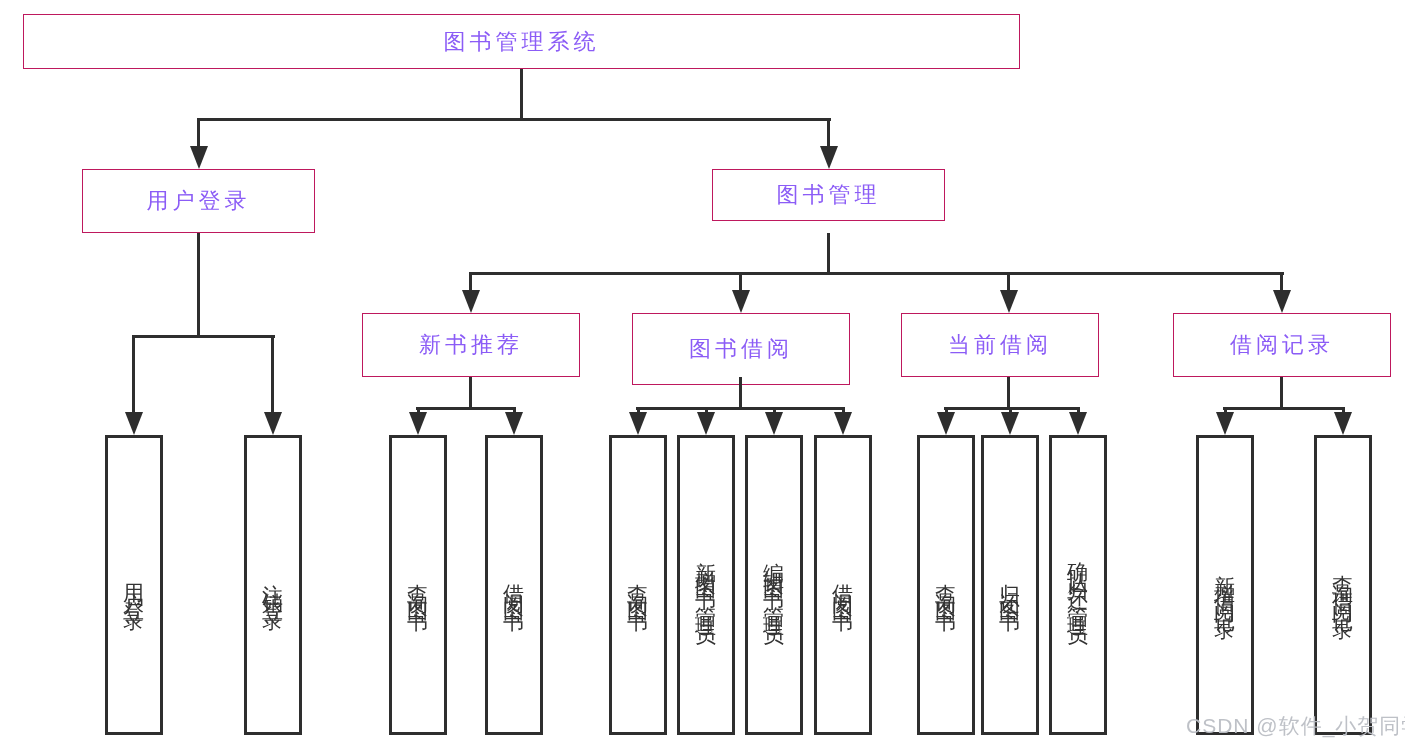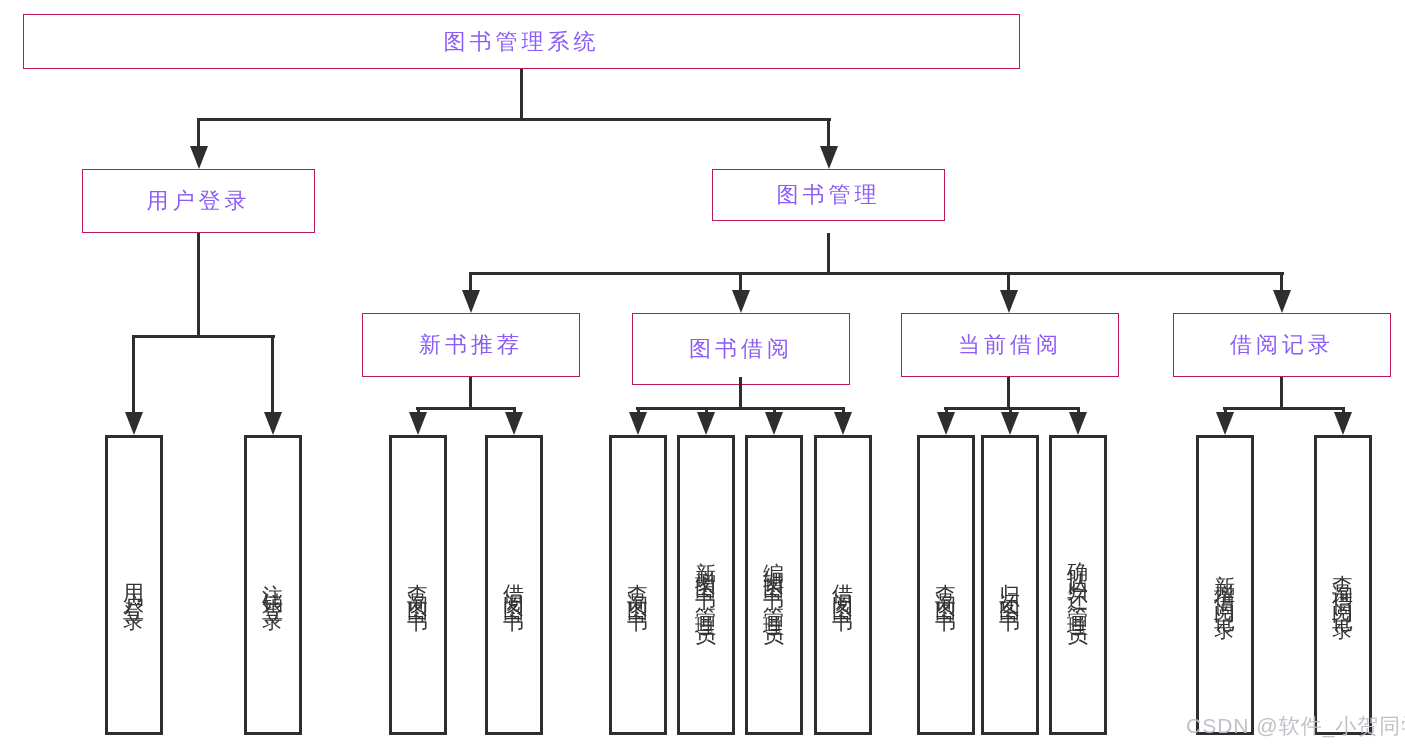--- a/index.html
+++ b/index.html
@@ -51,21 +51,21 @@
   <div class="arrow" style="left:462px;top:290px;"></div>
   <div class="vline" style="left:739px;top:272px;height:21px;"></div>
   <div class="arrow" style="left:732px;top:290px;"></div>
   <div class="vline" style="left:1007px;top:272px;height:21px;"></div>
   <div class="arrow" style="left:1000px;top:290px;"></div>
   <div class="vline" style="left:1280px;top:272px;height:21px;"></div>
   <div class="arrow" style="left:1273px;top:290px;"></div>
 
   <div class="box" style="left:362px;top:313px;width:218px;height:64px;">新书推荐</div>
   <div class="box" style="left:632px;top:313px;width:218px;height:72px;">图书借阅</div>
-  <div class="box" style="left:901px;top:313px;width:218px;height:64px;">当前借阅</div>
+  <div class="box" style="left:901px;top:313px;width:198px;height:64px;">当前借阅</div>
   <div class="box" style="left:1173px;top:313px;width:218px;height:64px;">借阅记录</div>
 
   <div class="vline" style="left:469px;top:377px;height:33px;"></div>
   <div class="vline" style="left:739px;top:377px;height:33px;"></div>
   <div class="vline" style="left:1007px;top:377px;height:33px;"></div>
   <div class="vline" style="left:1280px;top:377px;height:33px;"></div>
 
   <div class="hline" style="left:416px;top:407px;width:100px;"></div>
   <div class="hline" style="left:636px;top:407px;width:209px;"></div>
   <div class="hline" style="left:944px;top:407px;width:136px;"></div>

